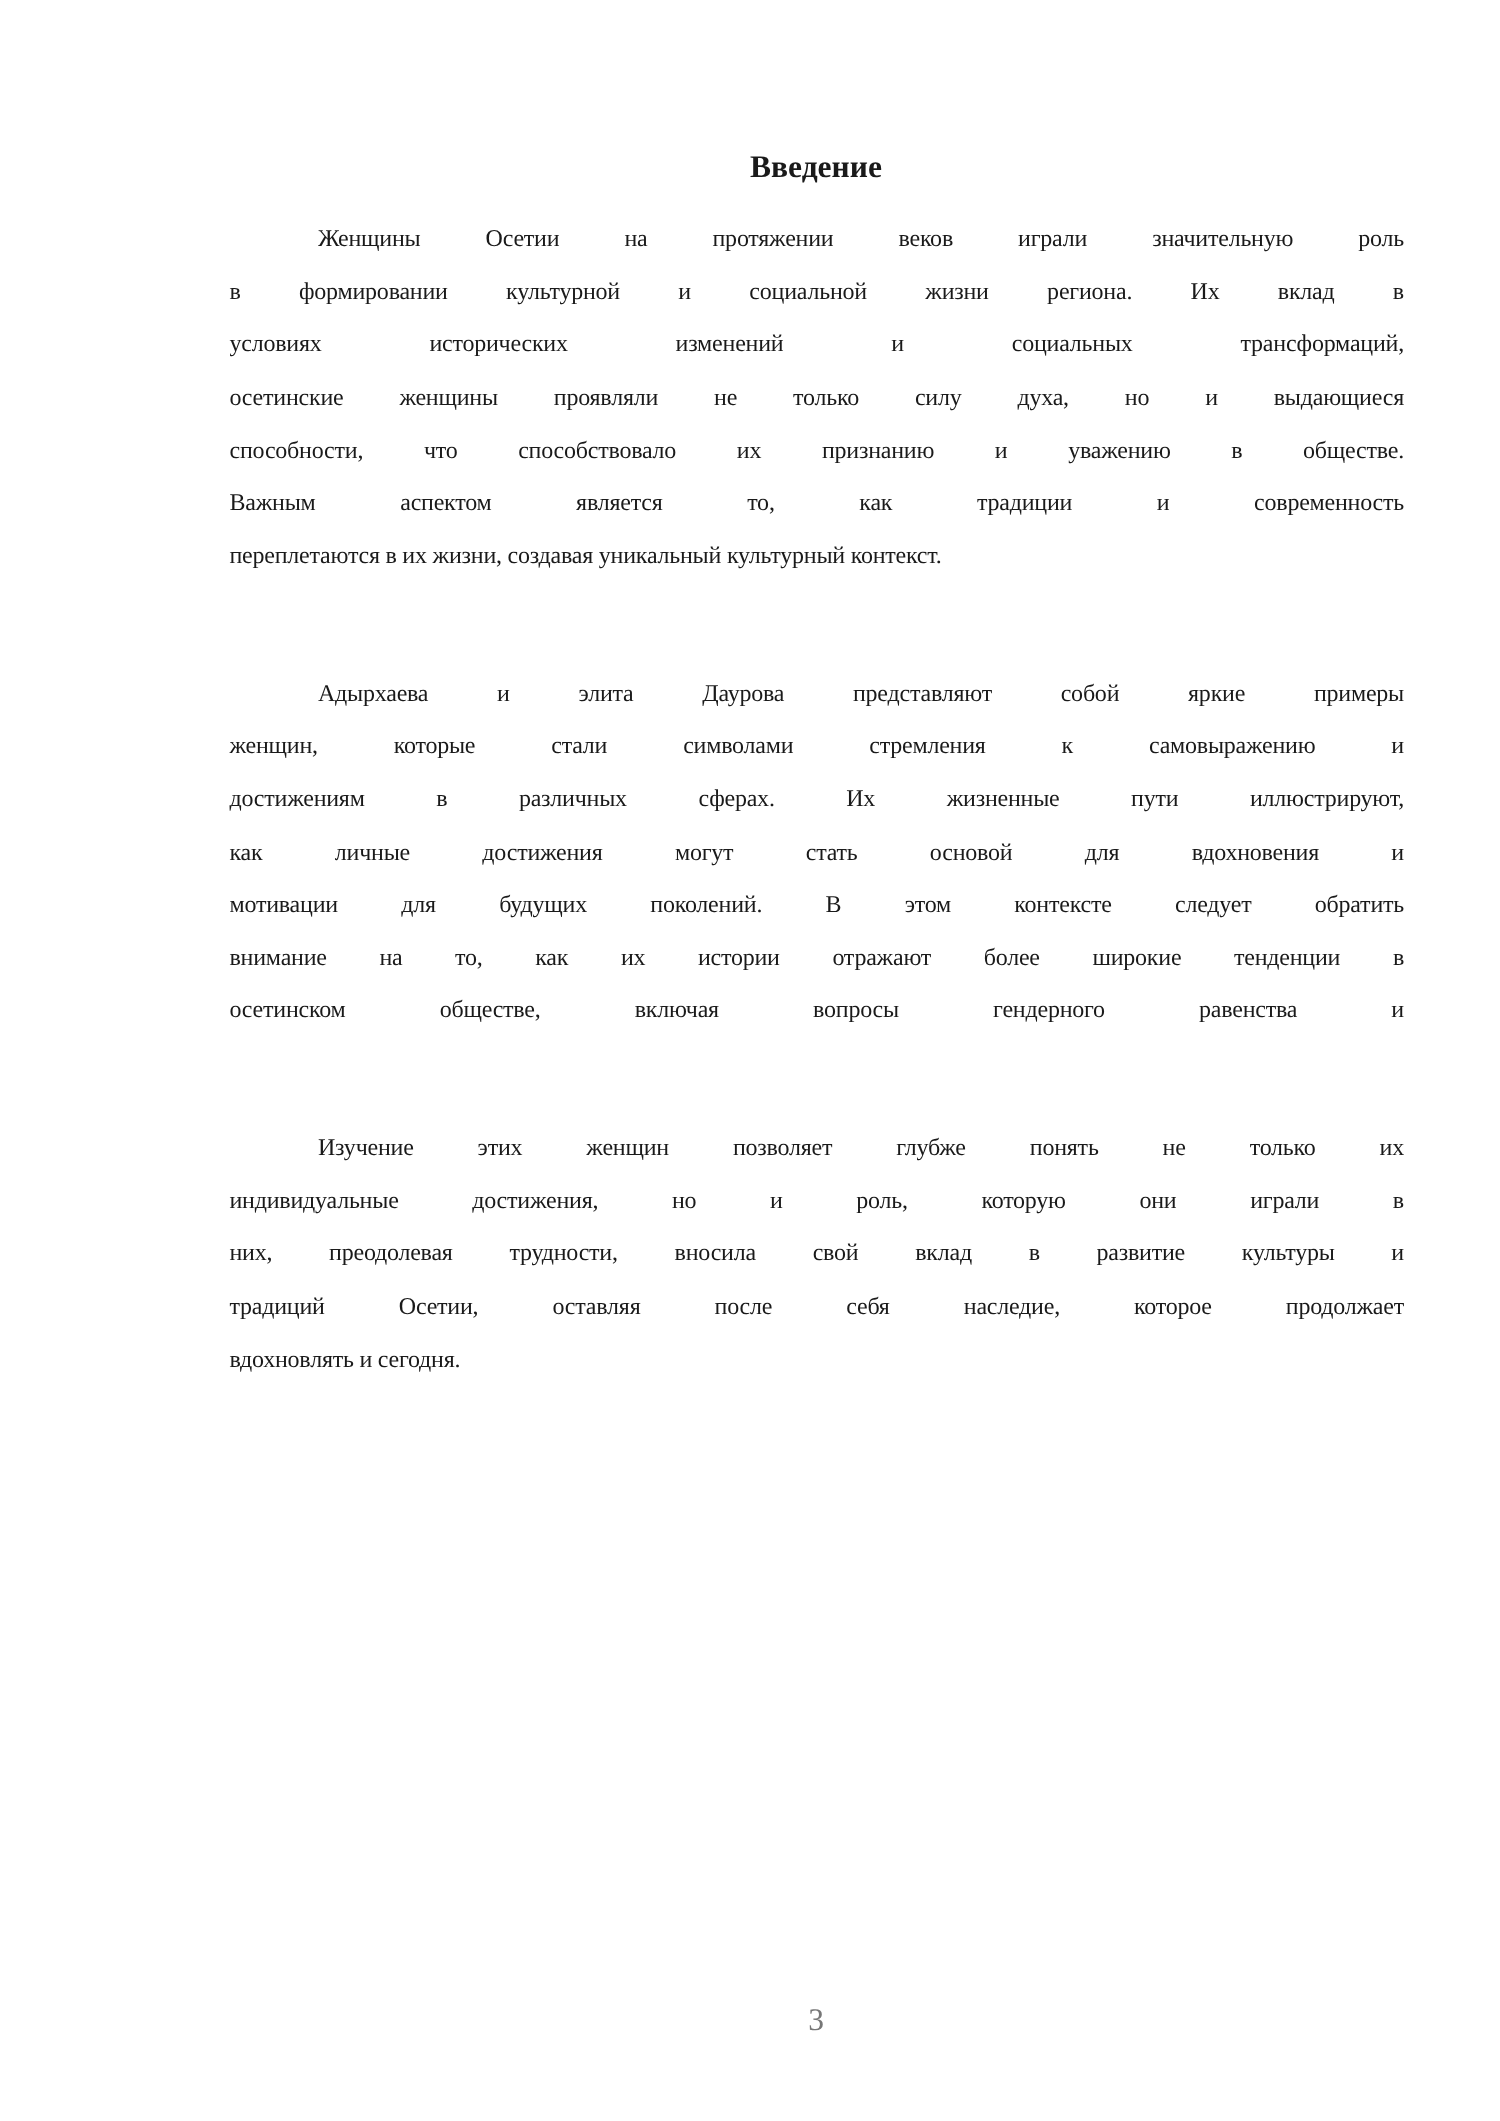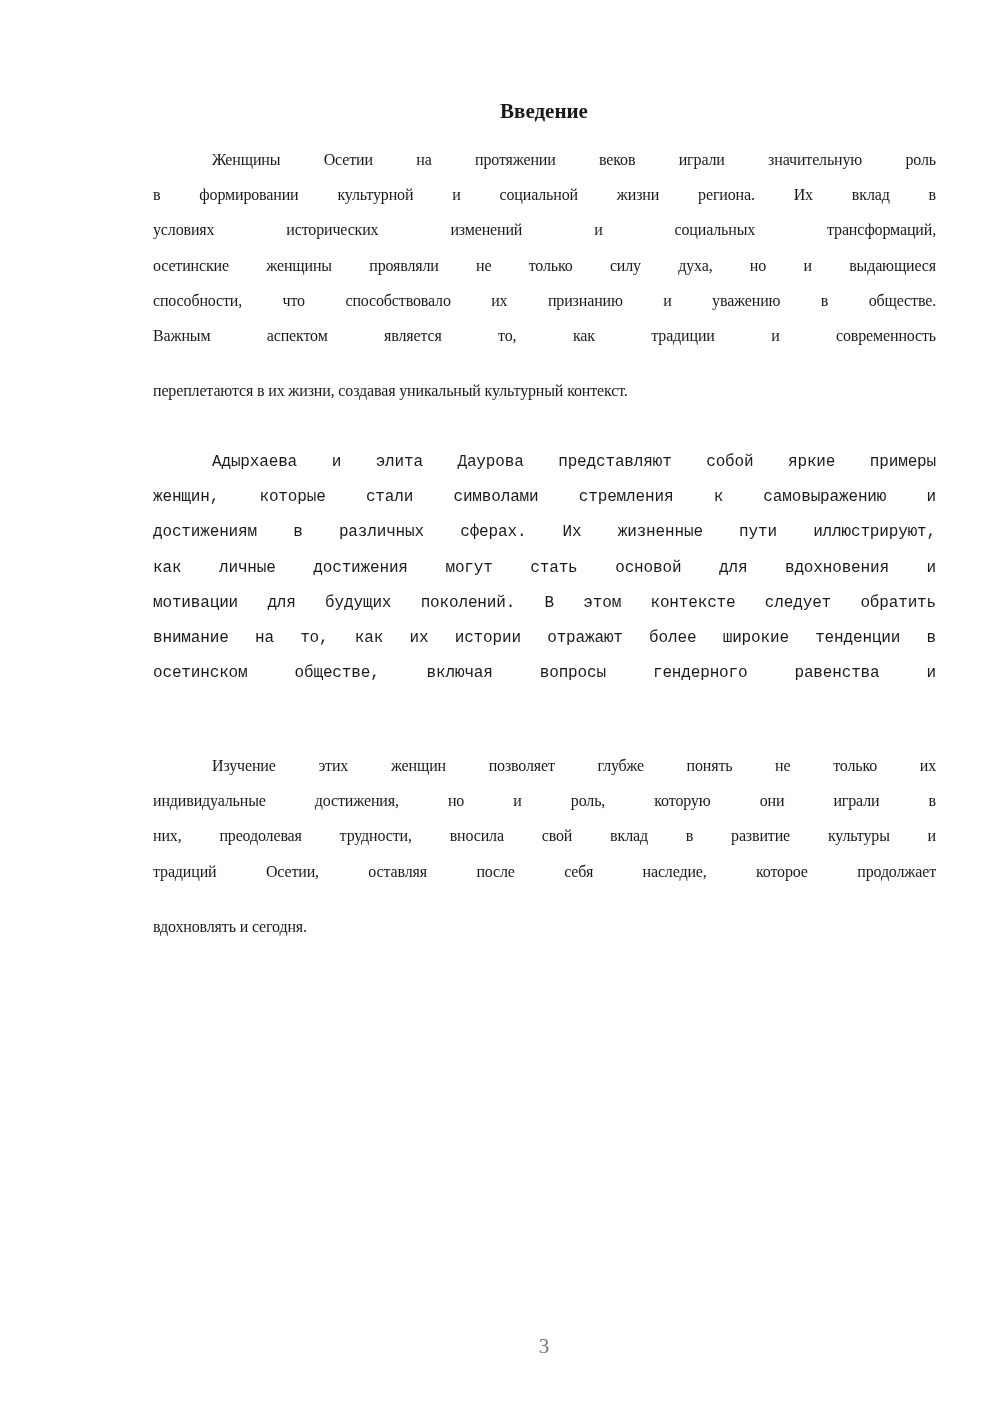--- a/index.html
+++ b/index.html
@@ -15,21 +15,21 @@
     text-align: center; font-weight: bold; font-size: 21px; line-height: 26px;
     padding-left: 72px; box-sizing: border-box;
   }
   .para { position: absolute; left: 145px; width: 783px; }
   .line {
     display: block; height: 35.2px; line-height: 35.2px; font-size: 16px;
     text-align: justify; text-align-last: justify; white-space: nowrap;
     letter-spacing: -0.15px;
   }
   .line.first { padding-left: 59px; }
-  .line.last { text-align-last: left; margin-top: 20px; }
+  .line.last { text-align-last: left; }
   .page-number {
     position: absolute; left: 0; width: 1000px; top: 1334px;
     text-align: center; font-size: 21px; color: #777; padding-left: 72px; box-sizing: border-box;
   }
 </style>
 </head>
 <body>
 
 <div class="page">
   <div class="title">Введение</div>
@@ -37,21 +37,21 @@
   <div class="para" style="top:142px;">
     <span class="line first">Женщины Осетии на протяжении веков играли значительную роль</span>
     <span class="line">в формировании культурной и социальной жизни региона. Их вклад в</span>
     <span class="line">условиях исторических изменений и социальных трансформаций,</span>
     <span class="line">осетинские женщины проявляли не только силу духа, но и выдающиеся</span>
     <span class="line">способности, что способствовало их признанию и уважению в обществе.</span>
     <span class="line">Важным аспектом является то, как традиции и современность</span>
     <span class="line last">переплетаются в их жизни, создавая уникальный культурный контекст.</span>
   </div>
 
-  <div class="para" style="top:445px;font-family:Liberation Mono, monospace;">
+  <div class="para" style="top:445px;">
     <span class="line first">Адырхаева и элита Даурова представляют собой яркие примеры</span>
     <span class="line">женщин, которые стали символами стремления к самовыражению и</span>
     <span class="line">достижениям в различных сферах. Их жизненные пути иллюстрируют,</span>
     <span class="line">как личные достижения могут стать основой для вдохновения и</span>
     <span class="line">мотивации для будущих поколений. В этом контексте следует обратить</span>
     <span class="line">внимание на то, как их истории отражают более широкие тенденции в</span>
     <span class="line">осетинском обществе, включая вопросы гендерного равенства и</span>
   </div>
 
   <div class="para" style="top:748px;">

